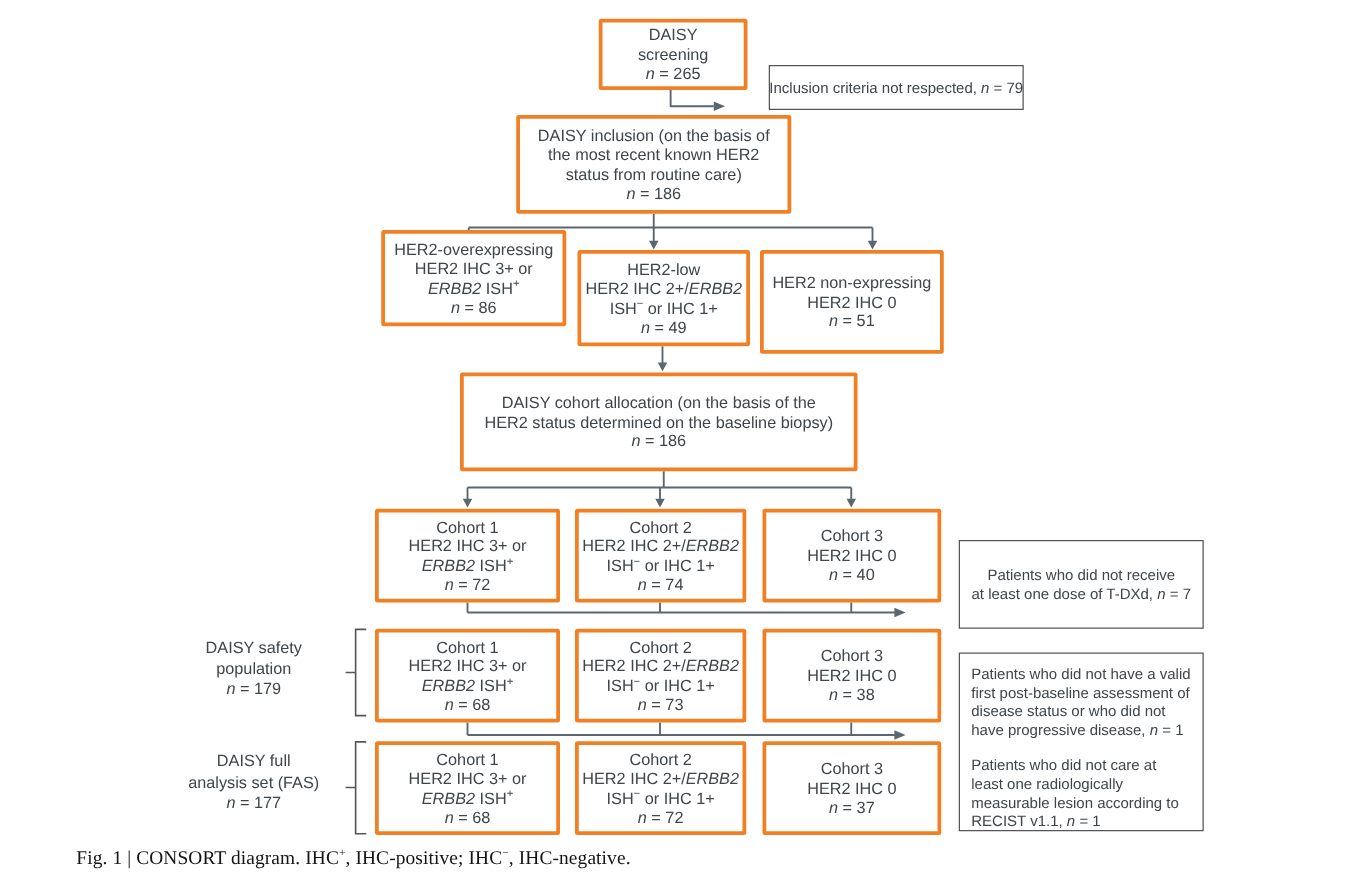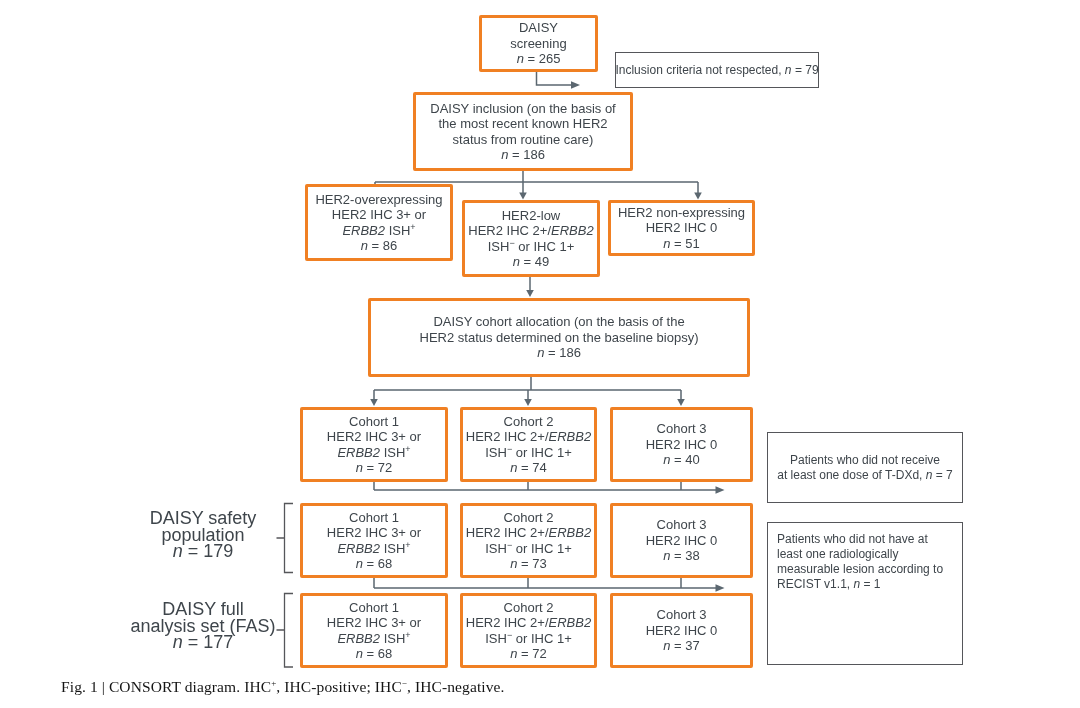--- a/index.html
+++ b/index.html
@@ -13,21 +13,21 @@
        color:var(--text);font-size:13px;line-height:15.5px;background:#fff;}
   .box.orange{border:3px solid var(--orange);border-radius:2px;}
   .box.plain{border:1.5px solid var(--plainBorder);font-size:12px;line-height:15px;}
   .box.leftalign{align-items:flex-start;text-align:left;justify-content:flex-start;
                  padding:9px 6px 6px 9px;}
   .para + .para{margin-top:13px;}
   .ln{white-space:nowrap;}
   .box.leftalign .ln{white-space:normal;}
   sup{font-size:9px;line-height:0;}
   i{font-style:italic;}
-  .sideLabel{position:absolute;text-align:center;font-size:18px;line-height:16.5px;
+  .sideLabel{position:absolute;text-align:center;font-size:13px;line-height:16.5px;
              color:var(--text);}
   #connector-layer{position:absolute;left:0;top:0;pointer-events:none;}
   #caption{position:absolute;left:13px;top:678px;font-family:"Liberation Serif",serif;
            font-size:15.5px;color:var(--caption);letter-spacing:0.1px;}
   #caption .cb{font-weight:400;margin-left:48px;}
 </style>
 </head>
 <body>
 
 <div id="stage">
@@ -89,27 +89,27 @@
     <div class="ln">HER2 IHC 3+ or</div>
     <div class="ln"><i>ERBB2</i> ISH<sup>+</sup></div>
     <div class="ln"><i>n</i> = 86</div>
   </div>
   <div class="box orange" style="left:462px;top:200px;width:138px;height:77px">
     <div class="ln">HER2-low</div>
     <div class="ln">HER2 IHC 2+/<i>ERBB2</i></div>
     <div class="ln">ISH<sup>−</sup> or IHC 1+</div>
     <div class="ln"><i>n</i> = 49</div>
   </div>
-  <div class="box orange" style="left:608px;top:200px;width:147px;height:56px">
+  <div class="box orange" style="left:608px;top:200px;width:147px;height:83px">
     <div class="ln">HER2 non-expressing</div>
     <div class="ln">HER2 IHC 0</div>
     <div class="ln"><i>n</i> = 51</div>
   </div>
 
-  <div class="box orange" style="left:368px;top:298px;width:382px;height:79px">
+  <div class="box orange" style="left:368px;top:298px;width:318px;height:79px">
     <div class="ln">DAISY cohort allocation (on the basis of the</div>
     <div class="ln">HER2 status determined on the baseline biopsy)</div>
     <div class="ln"><i>n</i> = 186</div>
   </div>
 
   <div class="box orange" style="left:300px;top:407px;width:148px;height:75px">
     <div class="ln">Cohort 1</div>
     <div class="ln">HER2 IHC 3+ or</div>
     <div class="ln"><i>ERBB2</i> ISH<sup>+</sup></div>
     <div class="ln"><i>n</i> = 72</div>
@@ -149,21 +149,27 @@
     <div class="ln"><i>n</i> = 73</div>
   </div>
   <div class="box orange" style="left:610px;top:503px;width:143px;height:75px">
     <div class="ln">Cohort 3</div>
     <div class="ln">HER2 IHC 0</div>
     <div class="ln"><i>n</i> = 38</div>
   </div>
 
   <div class="box plain leftalign" style="left:767px;top:522px;width:196px;height:143px">
     <div class="para">
-      <div class="ln">Patients who did not have at</div>
+      <div class="ln">Patients who did not have a valid</div>
+      <div class="ln">first post-baseline assessment of</div>
+      <div class="ln">disease status or who did not</div>
+      <div class="ln">have progressive disease, <i>n</i> = 1</div>
+    </div>
+    <div class="para">
+      <div class="ln">Patients who did not care at</div>
       <div class="ln">least one radiologically</div>
       <div class="ln">measurable lesion according to</div>
       <div class="ln">RECIST v1.1, <i>n</i> = 1</div>
     </div>
   </div>
 
   <div class="sideLabel" style="left:130px;top:601px;width:146px">
     <div class="ln">DAISY full</div>
     <div class="ln">analysis set (FAS)</div>
     <div class="ln"><i>n</i> = 177</div>

